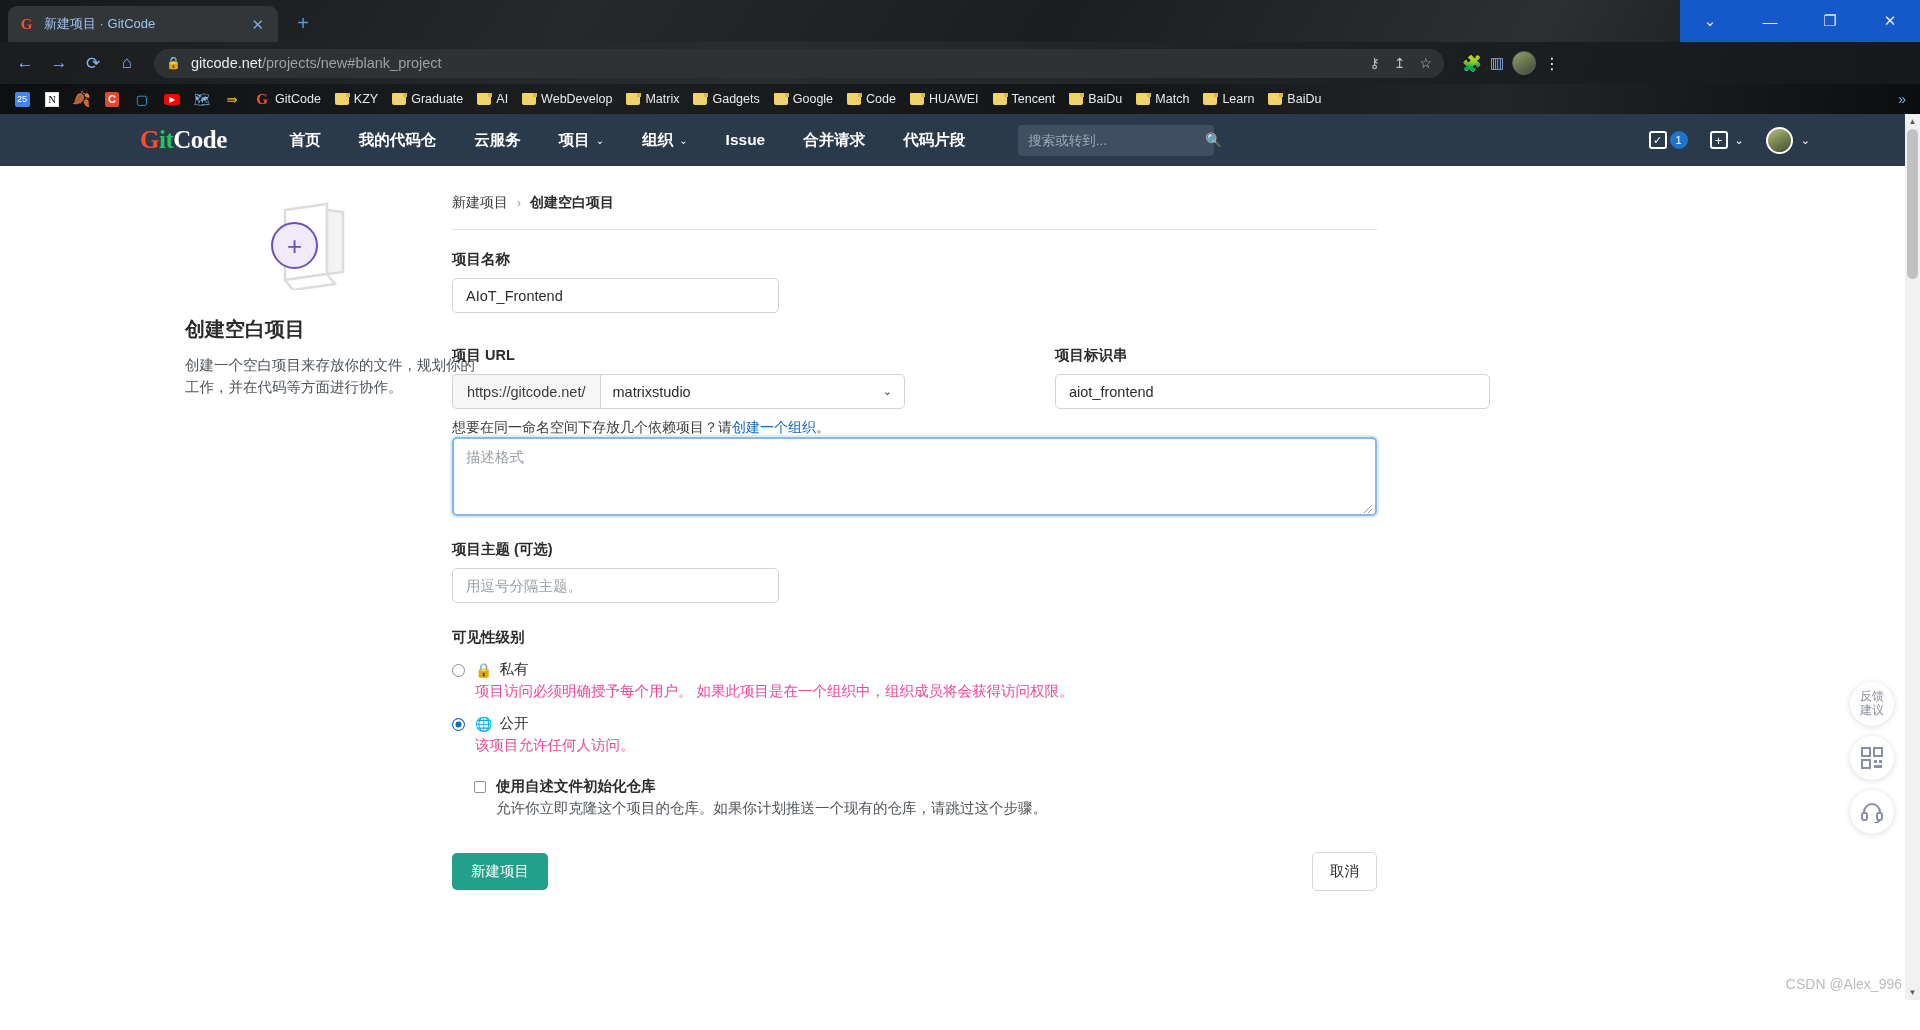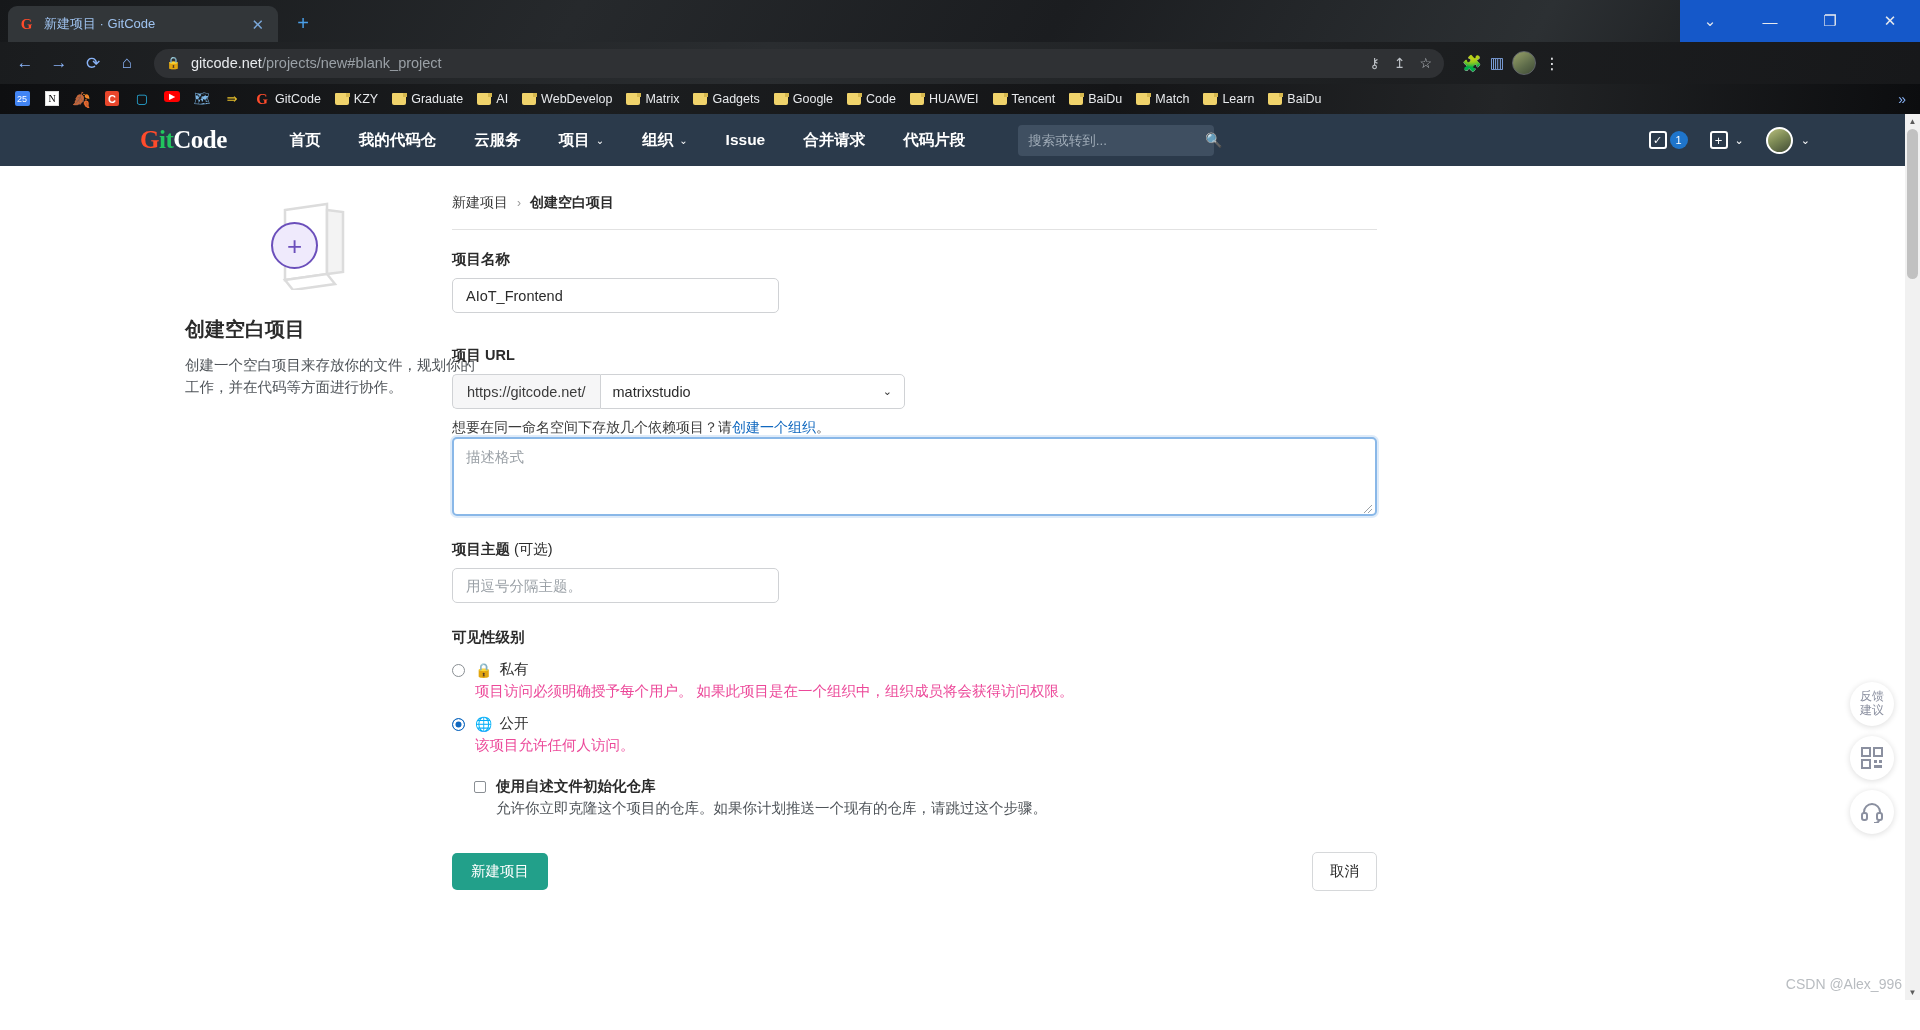--- a/index.html
+++ b/index.html
@@ -77,21 +77,21 @@
   .kebab { color: #e8eaed; font-size: 16px; letter-spacing: 1px; }
 
   .bookmarks {
     height: 30px; display: flex; align-items: center; padding: 0 8px; gap: 2px;
     background: #111214;
     background-image: linear-gradient(95deg,#0e0f11 0%,#1c1e20 30%,#141517 58%,#232527 78%,#0c0d0f 100%);
     overflow: hidden;
   }
   .bm { display: flex; align-items: center; gap: 5px; padding: 2px 6px; border-radius: 4px; cursor: pointer; white-space: nowrap; }
   .bm-label { color: #e8eaed; font-size: 12.5px; }
-  .bm-ico { width: 16px; height: 16px; flex: none; display:flex; align-items:flex-start; justify-content:center; font-size: 11px; border-radius: 2px; }
+  .bm-ico { width: 16px; height: 16px; flex: none; display:flex; align-items:center; justify-content:center; font-size: 11px; border-radius: 2px; }
   .folder-ico {
     width: 14px; height: 12px; background: #f0d36b; border-radius: 1px 2px 2px 2px;
     position: relative; flex: none;
   }
   .folder-ico::after {
     content: ""; position: absolute; right: -1px; top: 0; width: 4px; height: 4px;
     background: #d6b84e;
   }
   .bm-more { color: #8ab4f8; font-size: 14px; margin-left: auto; padding-right: 6px; }
 
@@ -159,21 +159,21 @@
   .left-title { font-size: 20px; font-weight: bold; color: #2b2b2b; margin-top: 26px; }
   .left-desc { font-size: 14.5px; color: #4f5459; line-height: 1.55; margin-top: 11px; width: 298px; }
 
   .form-pane { padding-left: 52px; width: 1180px; }
   .breadcrumb { font-size: 14px; color: #3b3b3b; display: flex; align-items: center; gap: 9px; }
   .breadcrumb .sep { color: #999; font-size: 12px; }
   .breadcrumb .cur { font-weight: bold; color: #2b2b2b; }
   .hr { border-top: 1px solid #e2e2e2; margin: 17px 0 20px 0; width: 925px; }
 
   .flabel { font-size: 14.5px; font-weight: bold; color: #2b2b2b; margin-bottom: 9px; }
-  .flabel .light { font-weight: normal; }
+  .flabel .light { font-weight: bold; }
   .row { display: flex; gap: 150px; }
   .field {
     height: 35px; border: 1px solid #d0d2d5; border-radius: 5px;
     font-size: 14.5px; color: #2b2b2b; padding: 0 13px;
     font-family: inherit; background: #fff; outline: none;
   }
   .field::placeholder { color: #9aa0a6; }
   .inp-name { width: 327px; }
   .group-url { display: flex; width: 453px; height: 35px; }
   .url-prefix {
@@ -492,20 +492,24 @@
           <div>
             <div class="flabel">项目 URL</div>
             <div class="group-url">
               <div class="url-prefix">https://gitcode.net/</div>
               <div class="url-select">
                 <span>matrixstudio</span>
                 <span class="dd">⌄</span>
               </div>
             </div>
           </div>
+          <div>
+            <div class="flabel">项目标识串</div>
+            <input class="field inp-slug" value="aiot_frontend" style="">
+          </div>
         </div>
 
         <div class="hint"><span>想要在同一命名空间下存放几个依赖项目？请</span><a href="#">创建一个组织</a><span>。</span></div>
 
         <div class="ta-grip">
           <textarea class="ta" placeholder="描述格式" style=""></textarea>
         </div>
 
         <div class="flabel" style="margin-top:20px"><span>项目主题</span><span class="light"> (可选)</span></div>
         <input class="field inp-topic" placeholder="用逗号分隔主题。" style="">

